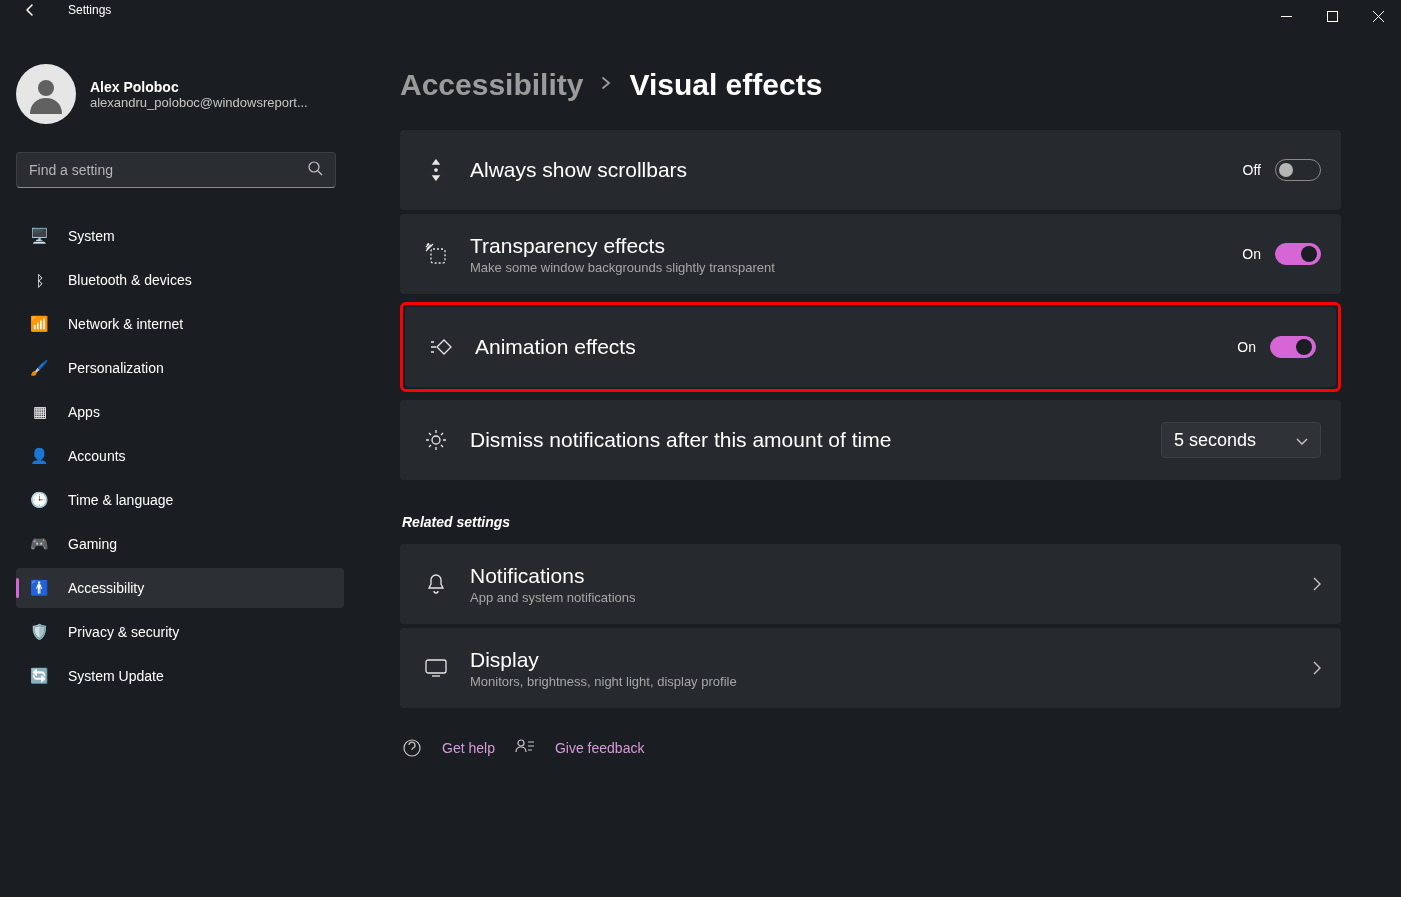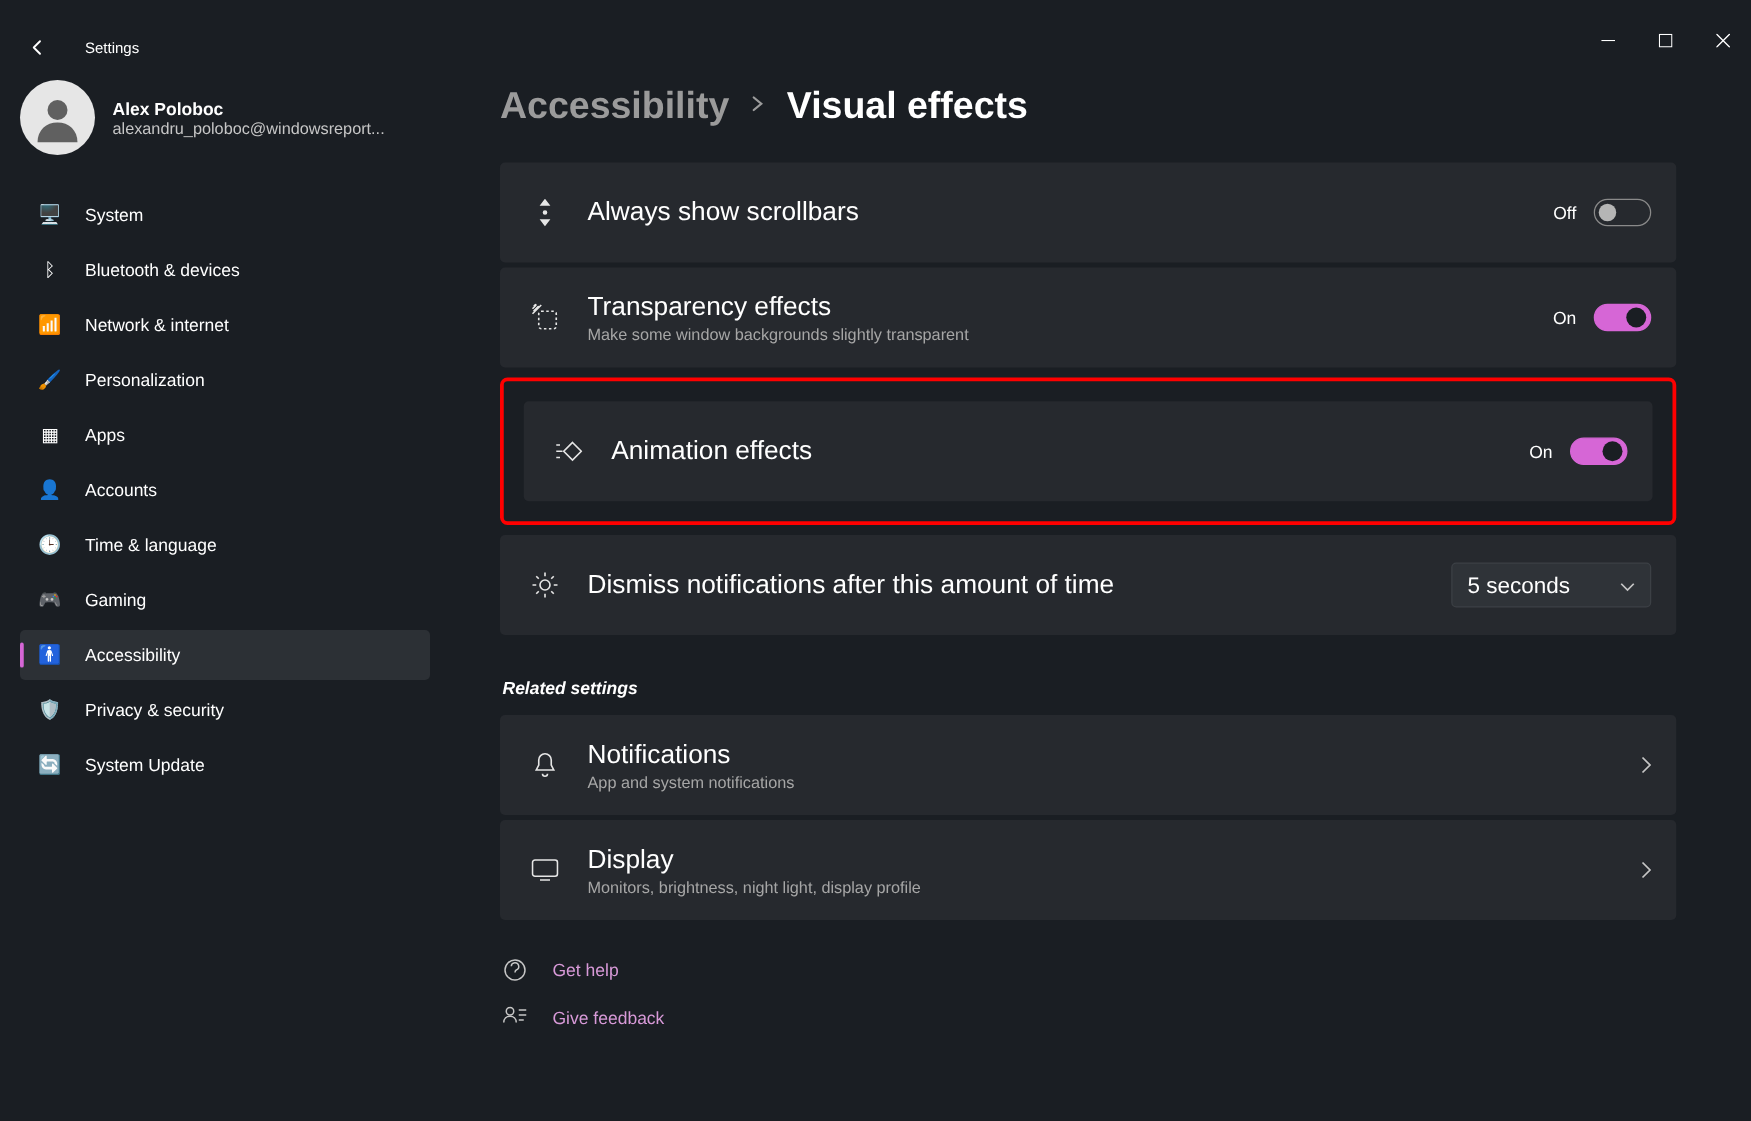--- a/index.html
+++ b/index.html
@@ -1,18 +1,18 @@
 <!DOCTYPE html>
 <html><head>
 <meta charset="utf-8">
 <style>
 * { margin: 0; padding: 0; box-sizing: border-box; font-family: "Segoe UI", -apple-system, sans-serif; }
 body { background: #1a1e23; color: #ffffff; width: 1401px; height: 897px; overflow: hidden; }
 
-.titlebar { height: 48px; display: flex; align-items: flex-end; justify-content: space-between; padding: 0 0 0 20px; }
+.titlebar { height: 48px; display: flex; align-items: flex-start; justify-content: space-between; padding: 0 0 0 20px; }
 .titlebar-left { display: flex; align-items: center; gap: 28px; }
 .back-btn { width: 20px; height: 20px; display: flex; align-items: center; justify-content: center; cursor: pointer; }
 .app-title { font-size: 12px; font-weight: 400; color: #ffffff; }
 .window-controls { display: flex; }
 .window-control { width: 46px; height: 32px; display: flex; align-items: center; justify-content: center; cursor: pointer; }
 
 .layout { display: flex; height: calc(897px - 48px); }
 
 .sidebar { width: 360px; padding: 16px 0 0 16px; }
 .profile { display: flex; align-items: center; gap: 14px; margin-bottom: 28px; }
@@ -44,29 +44,29 @@
 .card-sub { font-size: 13px; color: #a6a6a6; margin-top: 2px; }
 .card-right { display: flex; align-items: center; gap: 14px; }
 .state-label { font-size: 14px; color: #ffffff; margin-left: 32px; }
 
 .toggle { width: 46px; height: 22px; border-radius: 11px; position: relative; cursor: pointer; }
 .toggle.off { background: transparent; border: 1px solid #8a8a8a; }
 .toggle.off .knob { position: absolute; left: 3px; top: 3px; width: 14px; height: 14px; border-radius: 50%; background: #b5b5b5; }
 .toggle.on { background: #d666d6; border: 1px solid #d666d6; }
 .toggle.on .knob { position: absolute; right: 3px; top: 2px; width: 16px; height: 16px; border-radius: 50%; background: #1a1e23; }
 
-.highlight { border: 3px solid #ff0000; border-radius: 6px; padding: 16px; margin: 4px 0; }
+.highlight { border: 3px solid #ff0000; border-radius: 6px; padding: 2px; margin: 4px 0; }
 
 .dropdown { display: flex; align-items: center; justify-content: space-between; width: 160px; height: 36px; background: #2f3338; border: 1px solid #3c4045; border-radius: 4px; padding: 0 12px; font-size: 18px; cursor: pointer; }
 
 .section-header { font-size: 14px; font-weight: 600; margin: 34px 0 14px 2px; font-style: italic; }
 
 .chevron { color: #b5b5b5; }
 
-.footer-links { display: flex; flex-direction: column; gap: 18px; margin-top: 30px; }
+.footer-links { display: flex; flex-direction: row; gap: 18px; margin-top: 30px; }
 .footer-link { display: flex; align-items: center; gap: 18px; cursor: pointer; }
 .footer-link .link-icon { width: 24px; display: flex; align-items: center; justify-content: center; color: #b5b5b5; }
 .footer-link .link-text { color: #d89ad8; font-size: 14px; }
 </style>
 </head>
 <body>
 
 <div class="titlebar">
   <div class="titlebar-left">
     <div class="back-btn">
@@ -103,20 +103,27 @@
             <circle cx="20" cy="14" r="8" fill="#606060"></circle>
             <path d="M4 40c0-10 7-16 16-16s16 6 16 16" fill="#606060"></path>
           </svg>
       </div>
       <div class="profile-text">
         <div class="name">Alex Poloboc</div>
         <div class="email">alexandru_poloboc@windowsreport...</div>
       </div>
     </div>
 
+    <div class="search-box">
+      <input type="text" placeholder="Find a setting" style="">
+      <span><svg width="15" height="15" viewBox="0 0 15 15">
+            <circle cx="6" cy="6" r="5" stroke="#c6c6c6" fill="none" stroke-width="1.2"></circle>
+            <path d="M10 10l4 4" stroke="#c6c6c6" stroke-width="1.2"></path>
+          </svg></span>
+    </div>
 
     <div class="nav" id="nav">
         <div class="nav-item">
           <span class="nav-icon">🖥️</span>
           <span>System</span>
         </div>
         <div class="nav-item">
           <span class="nav-icon">ᛒ</span>
           <span>Bluetooth &amp; devices</span>
         </div>

